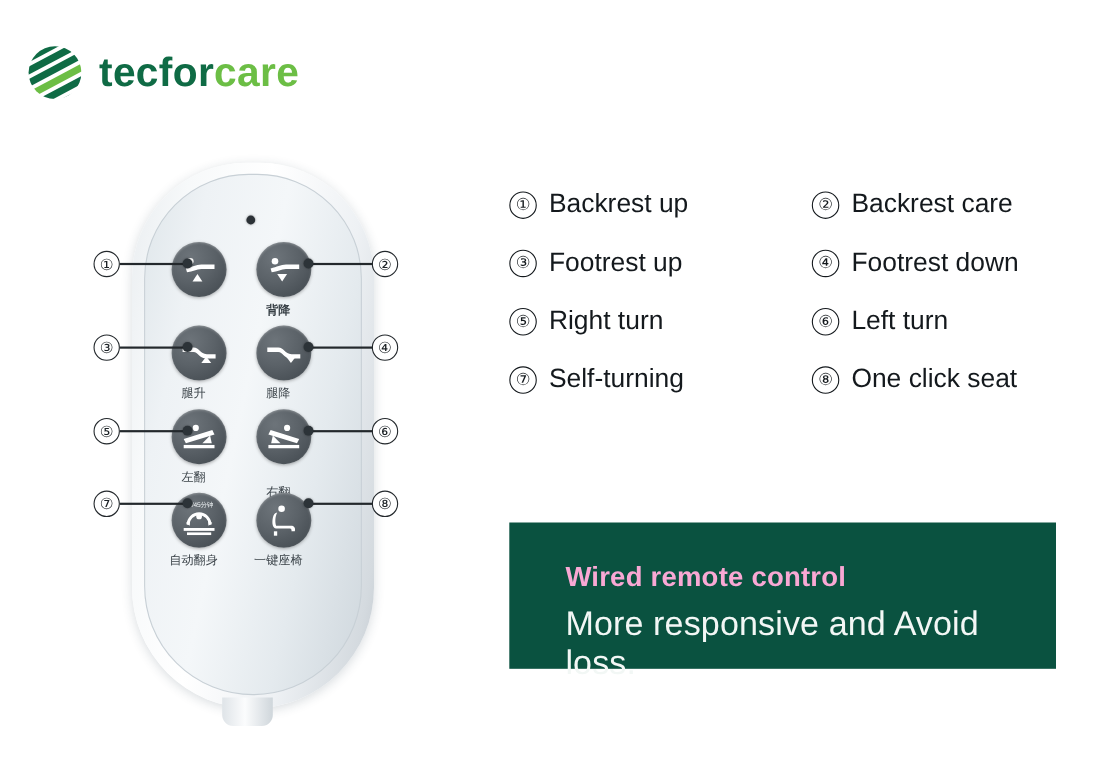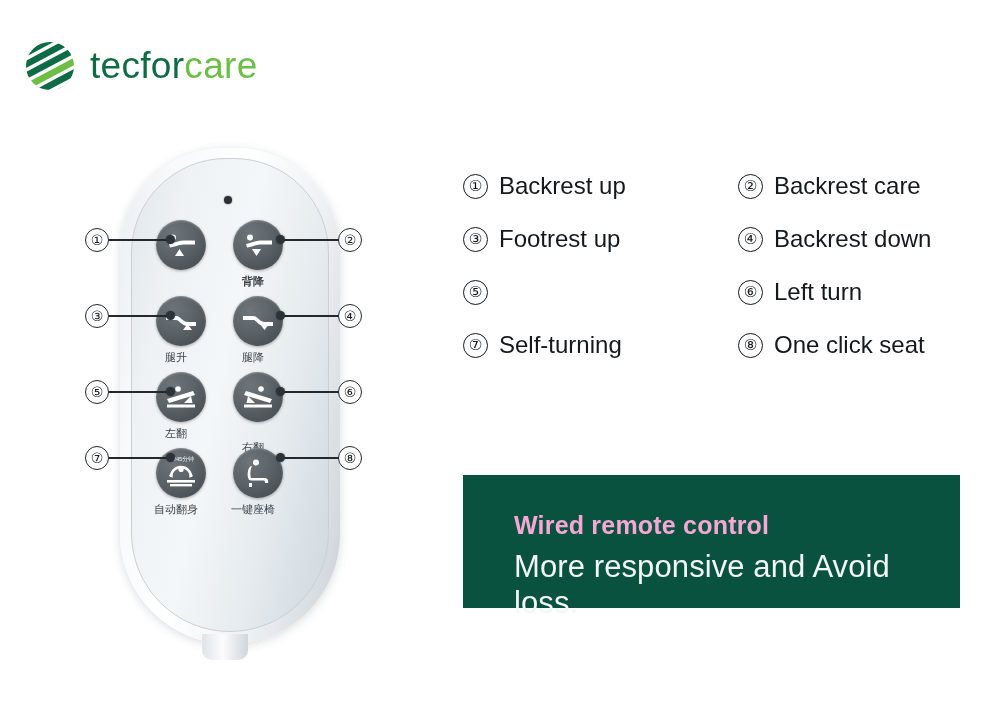--- a/index.html
+++ b/index.html
@@ -7,21 +7,21 @@
   body{
     width:1000px;height:712px;background:#ffffff;
     font-family:"Liberation Sans","DejaVu Sans",sans-serif;
     overflow:hidden;position:relative;
   }
   .page{position:relative;width:1000px;height:712px;}
 
   
   .logo-wrap{position:absolute;left:24px;top:40px;display:flex;align-items:center;gap:14px;}
   .logo-mark{width:52px;height:52px;position:relative;}
-  .logo-text{font-size:37px;letter-spacing:.3px;font-weight:400;white-space:nowrap;}
+  .logo-text{font-size:37px;letter-spacing:.3px;font-weight:700;white-space:nowrap;}
   .lt-dark{color:#0f6b45;}
   .lt-light{color:#6cbe45;}
 
   
   .remote{position:absolute;left:120px;top:148px;width:220px;height:500px;}
   .remote-shell{
     position:absolute;left:0;top:0;width:220px;height:496px;
     border-radius:104px 104px 110px 110px;
     background:linear-gradient(100deg,#e9edf0 0%,#f7f9fa 18%,#ffffff 42%,#eef1f4 70%,#d4dadf 92%,#c2c9cf 100%);
     box-shadow:0 2px 10px rgba(40,60,80,.18);
@@ -254,27 +254,28 @@
       </div>
     </div>
 
     <div class="legend-row">
       <div class="legend-col">
         <span class="lg-num">③</span>
         <span class="lg-label">Footrest up</span>
       </div>
       <div class="legend-col second">
         <span class="lg-num">④</span>
-        <span class="lg-label">Backrest down</span>
+        <span class="lg-label">Footrest down</span>
       </div>
     </div>
 
     <div class="legend-row">
       <div class="legend-col">
         <span class="lg-num">⑤</span>
+        <span class="lg-label">Right turn</span>
       </div>
       <div class="legend-col second">
         <span class="lg-num">⑥</span>
         <span class="lg-label">Left turn</span>
       </div>
     </div>
 
     <div class="legend-row">
       <div class="legend-col">
         <span class="lg-num">⑦</span>

